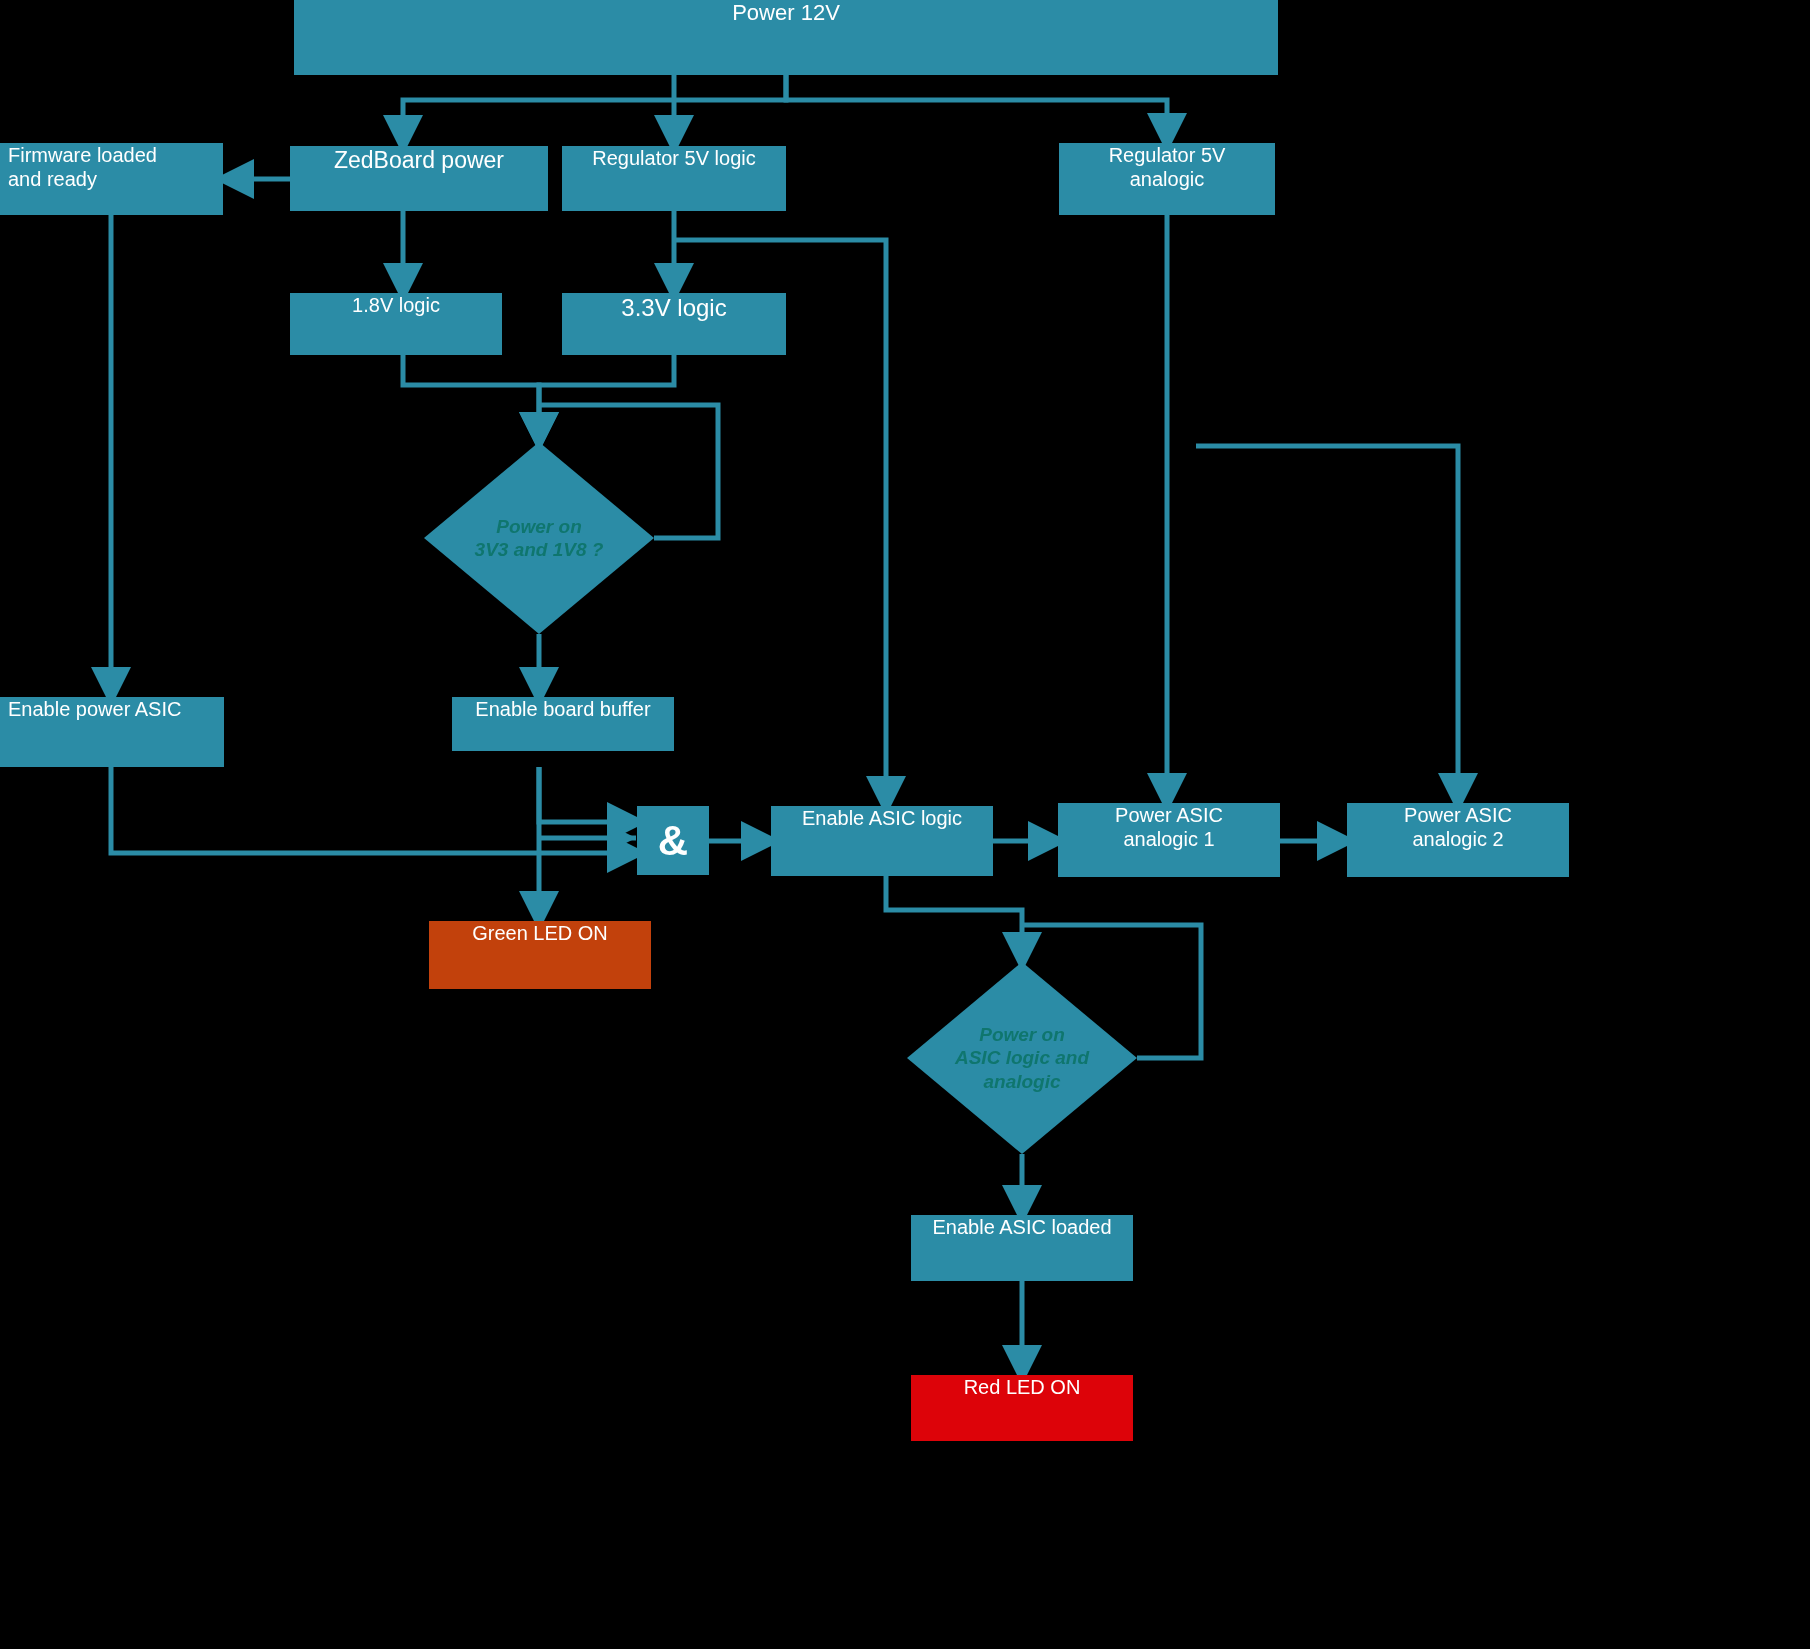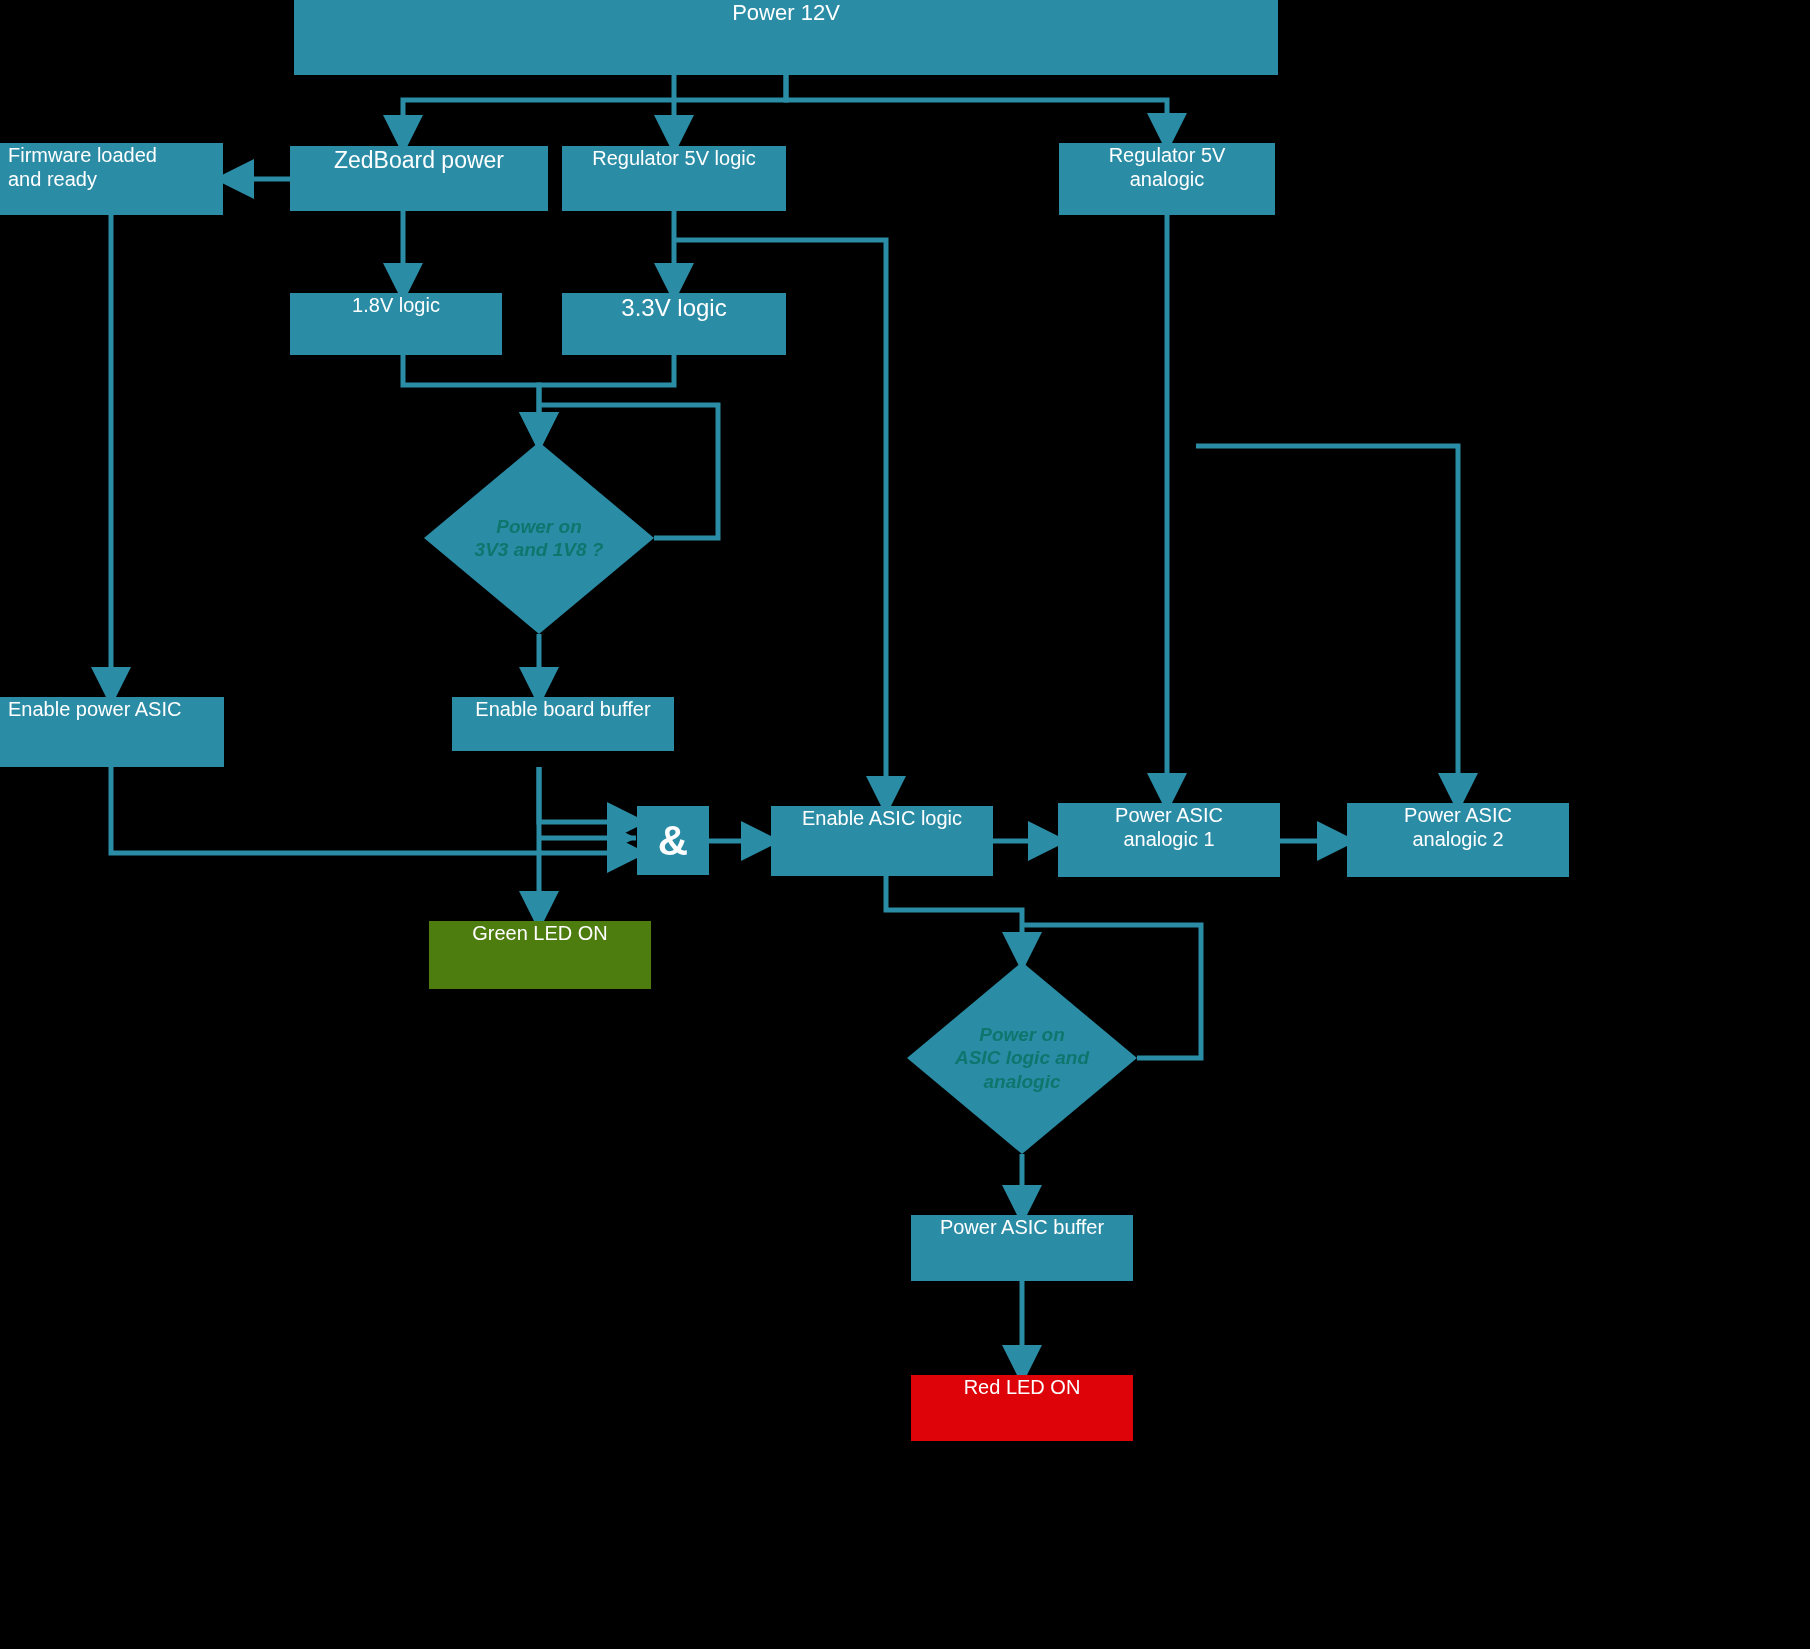--- a/index.html
+++ b/index.html
@@ -30,21 +30,21 @@
     align-items: flex-start;
     justify-content: center;
     text-align: center;
     color: #ffffff;
     font-weight: normal;
     line-height: 1.22;
     background: #2B8CA6;
     z-index: 2;
   }
   .node.teal { background: #2B8CA6; }
-  .node.green { background: #4d7c0f; }
+  .node.green { background: #c2410c; }
   .node.red   { background: #DD0309; }
   .node .lbl { display: block; padding: 0 8px; white-space: pre-line; }
 
   .diamond {
     position: absolute;
     z-index: 2;
     display: flex;
     align-items: center;
     justify-content: center;
   }
@@ -215,20 +215,20 @@
   <div class="diamond" style="left:907px;top:962px;width:230px;height:192px;">
     <svg class="dshape" viewBox="0 0 230 192" preserveAspectRatio="none">
       <polygon points="115,0 230,96 115,192 0,96" fill="#2B8CA6"></polygon>
     </svg>
     <span class="dlabel" style="font-size:19px;">Power on
 ASIC logic and
 analogic</span>
   </div>
 
   <div class="node teal" style="left:911px;top:1215px;width:222px;height:66px;font-size:20px;">
-    <span class="lbl">Power ASIC buffer</span>
+    <span class="lbl">Enable ASIC loaded</span>
   </div>
 
   <div class="node red" style="left:911px;top:1375px;width:222px;height:66px;font-size:20px;">
     <span class="lbl">Red LED ON</span>
   </div>
 
 </div>
 
 </body></html>

